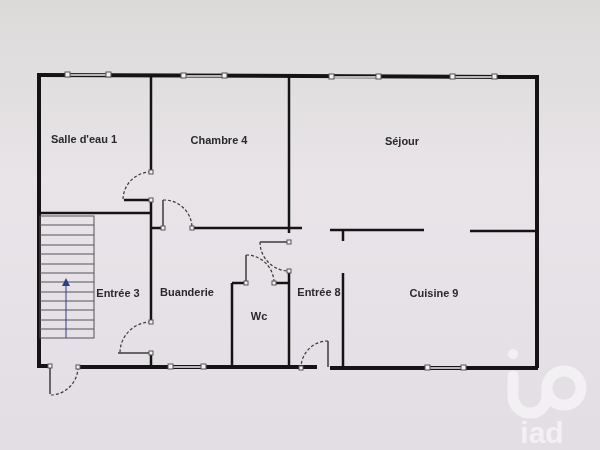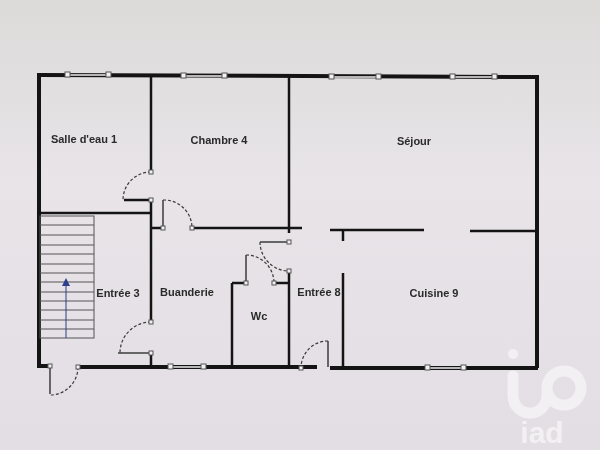--- a/index.html
+++ b/index.html
@@ -122,21 +122,21 @@
     <line x1="40" y1="320" x2="94" y2="320"></line>
       <line x1="40" y1="329" x2="94" y2="329"></line>
   </g>
   <line x1="66" y1="338" x2="66" y2="284" stroke="#2b3f8c" stroke-width="1"></line>
   <polygon points="66,278 62,286 70,286" fill="#2b3f8c"></polygon>
 </svg>
 
 <div id="labels">
   <div class="label" style="left:84px;top:139px">Salle d'eau 1</div>
   <div class="label" style="left:219px;top:140px">Chambre 4</div>
-  <div class="label" style="left:414px;top:141px">Séjour</div>
+  <div class="label" style="left:402px;top:141px">Séjour</div>
   <div class="label" style="left:118px;top:293px">Entrée 3</div>
   <div class="label" style="left:187px;top:292px">Buanderie</div>
   <div class="label" style="left:259px;top:316px">Wc</div>
   <div class="label" style="left:319px;top:292px">Entrée 8</div>
   <div class="label" style="left:434px;top:293px">Cuisine 9</div>
 </div>
 
 <svg class="logo" style="left:492px;top:338px" width="100" height="110" viewBox="0 0 100 110">
   <g fill="none" stroke="#f4f2f4" stroke-width="11" stroke-linecap="round" opacity="0.92">
     <circle cx="21" cy="16" r="5" fill="#f4f2f4" stroke="none"></circle>

